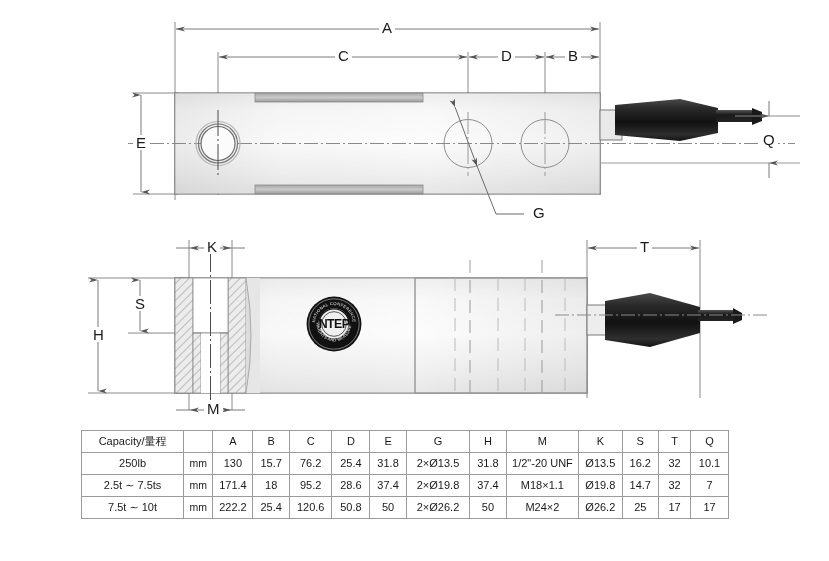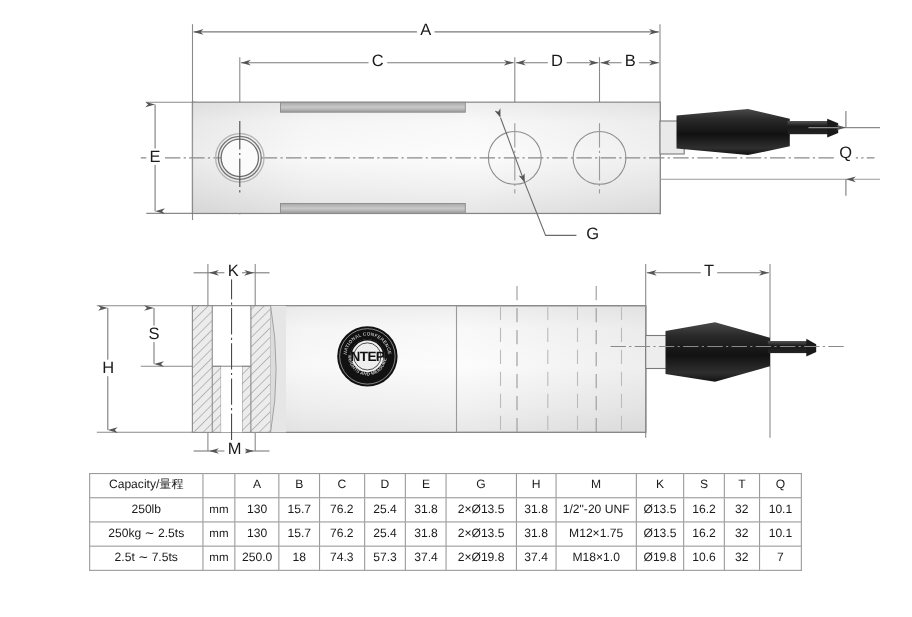--- a/index.html
+++ b/index.html
@@ -372,48 +372,48 @@
           <td>31.8</td>
           <td>2×Ø13.5</td>
           <td>31.8</td>
           <td>1/2"-20 UNF</td>
           <td>Ø13.5</td>
           <td>16.2</td>
           <td>32</td>
           <td>10.1</td>
         </tr>
         <tr>
-          <td class="cap">250kg ∼ 2.5ts</td>
-          <td class="unit">mm</td>
-          <td>130</td>
-          <td>15.7</td>
-          <td>76.2</td>
-          <td>25.4</td>
-          <td>31.8</td>
-          <td>2×Ø13.5</td>
-          <td>31.8</td>
-          <td>M12×1.75</td>
-          <td>Ø13.5</td>
-          <td>16.2</td>
-          <td>32</td>
-          <td>10.1</td>
-        </tr>
-        <tr>
           <td class="cap">2.5t ∼ 7.5ts</td>
           <td class="unit">mm</td>
-          <td>250.0</td>
+          <td>171.4</td>
           <td>18</td>
-          <td>74.3</td>
-          <td>57.3</td>
+          <td>95.2</td>
+          <td>28.6</td>
           <td>37.4</td>
           <td>2×Ø19.8</td>
           <td>37.4</td>
-          <td>M18×1.0</td>
+          <td>M18×1.1</td>
           <td>Ø19.8</td>
-          <td>10.6</td>
+          <td>14.7</td>
           <td>32</td>
           <td>7</td>
+        </tr>
+        <tr>
+          <td class="cap">7.5t ∼ 10t</td>
+          <td class="unit">mm</td>
+          <td>222.2</td>
+          <td>25.4</td>
+          <td>120.6</td>
+          <td>50.8</td>
+          <td>50</td>
+          <td>2×Ø26.2</td>
+          <td>50</td>
+          <td>M24×2</td>
+          <td>Ø26.2</td>
+          <td>25</td>
+          <td>17</td>
+          <td>17</td>
         </tr>
       </tbody>
     </table>
   </div>
 
 </div>
 
 </body></html>

